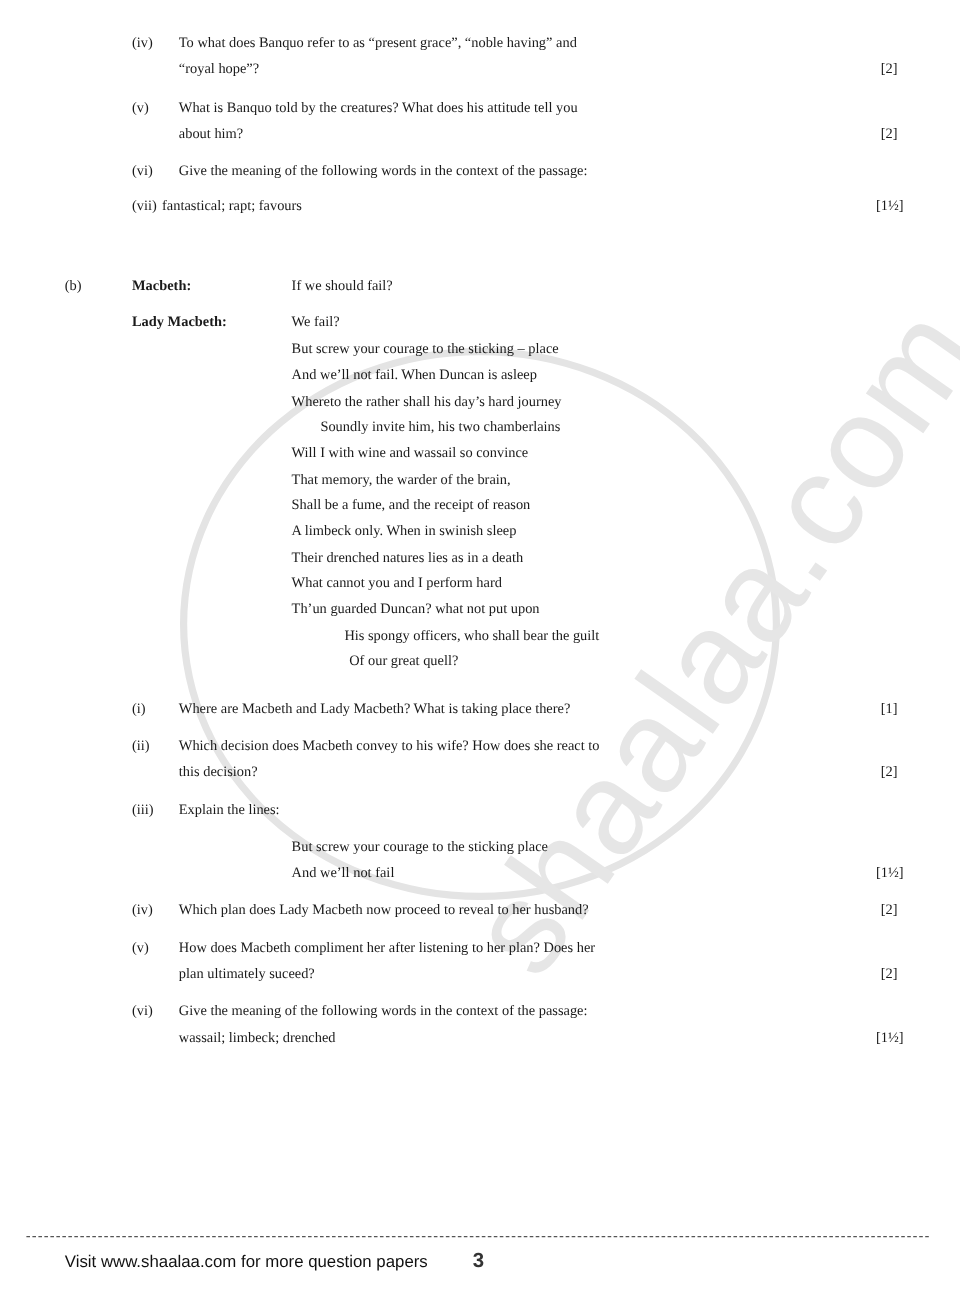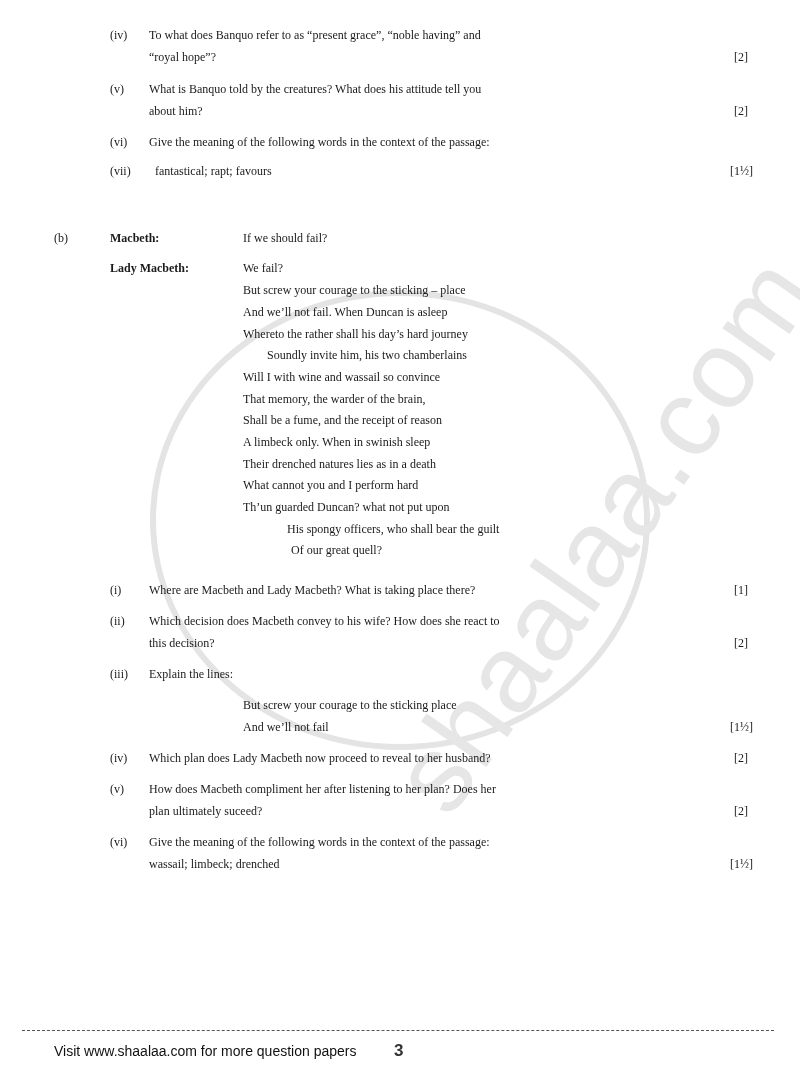--- a/index.html
+++ b/index.html
@@ -55,21 +55,21 @@
     <div class="line" style="left:734px;top:100px;">[2]</div>
   </div>
 
   <div>
     <div class="line" style="left:110px;top:131px;">(vi)</div>
     <div class="line" style="left:149px;top:131px;">Give the meaning of the following words in the context of the passage:</div>
   </div>
 
   <div>
     <div class="line" style="left:110px;top:160px;">(vii)</div>
-    <div class="line" style="left:155px;top:160px;">fantastical; rapt; favours</div>
+    <div class="line" style="left:135px;top:160px;">fantastical; rapt; favours</div>
     <div class="line" style="left:730px;top:160px;">[1½]</div>
   </div>
 
   <div>
     <div class="line" style="left:54px;top:227px;">(b)</div>
     <div class="line bold" style="left:110px;top:227px;">Macbeth:</div>
     <div class="line" style="left:243px;top:227px;">If we should fail?</div>
 
     <div class="line bold" style="left:110px;top:257px;">Lady Macbeth:</div>
     <div class="line" style="left:243px;top:257px;">We fail?</div>

